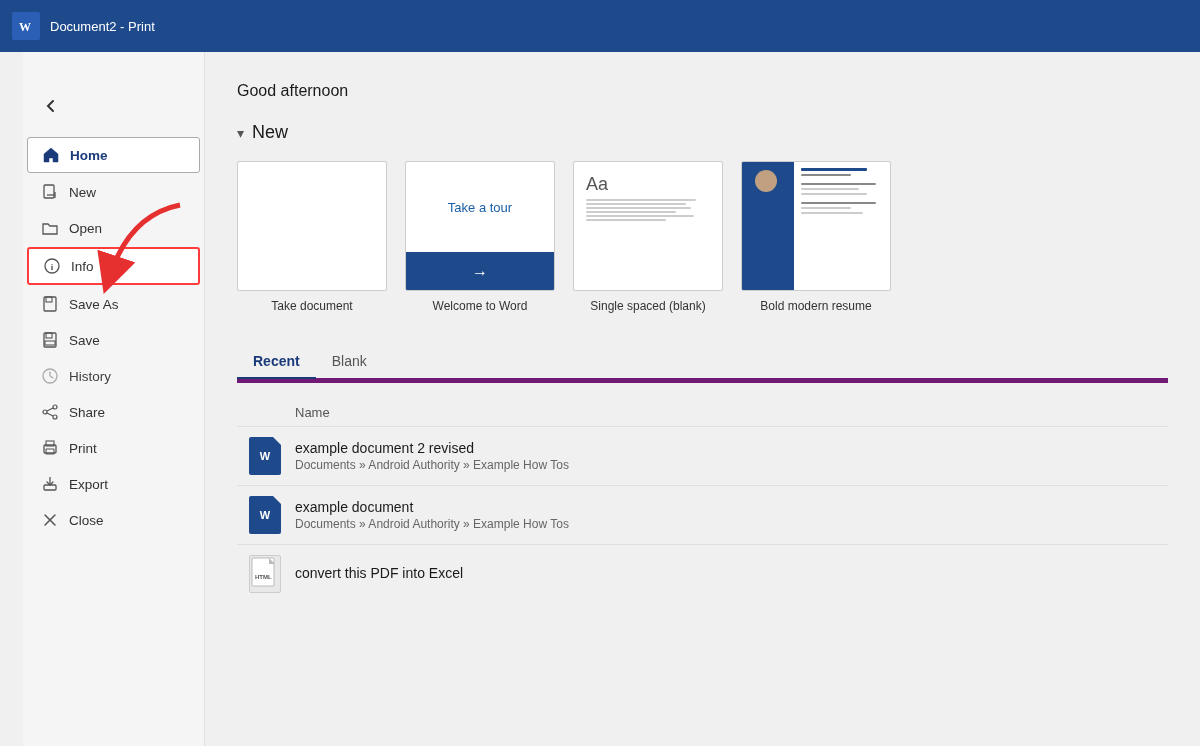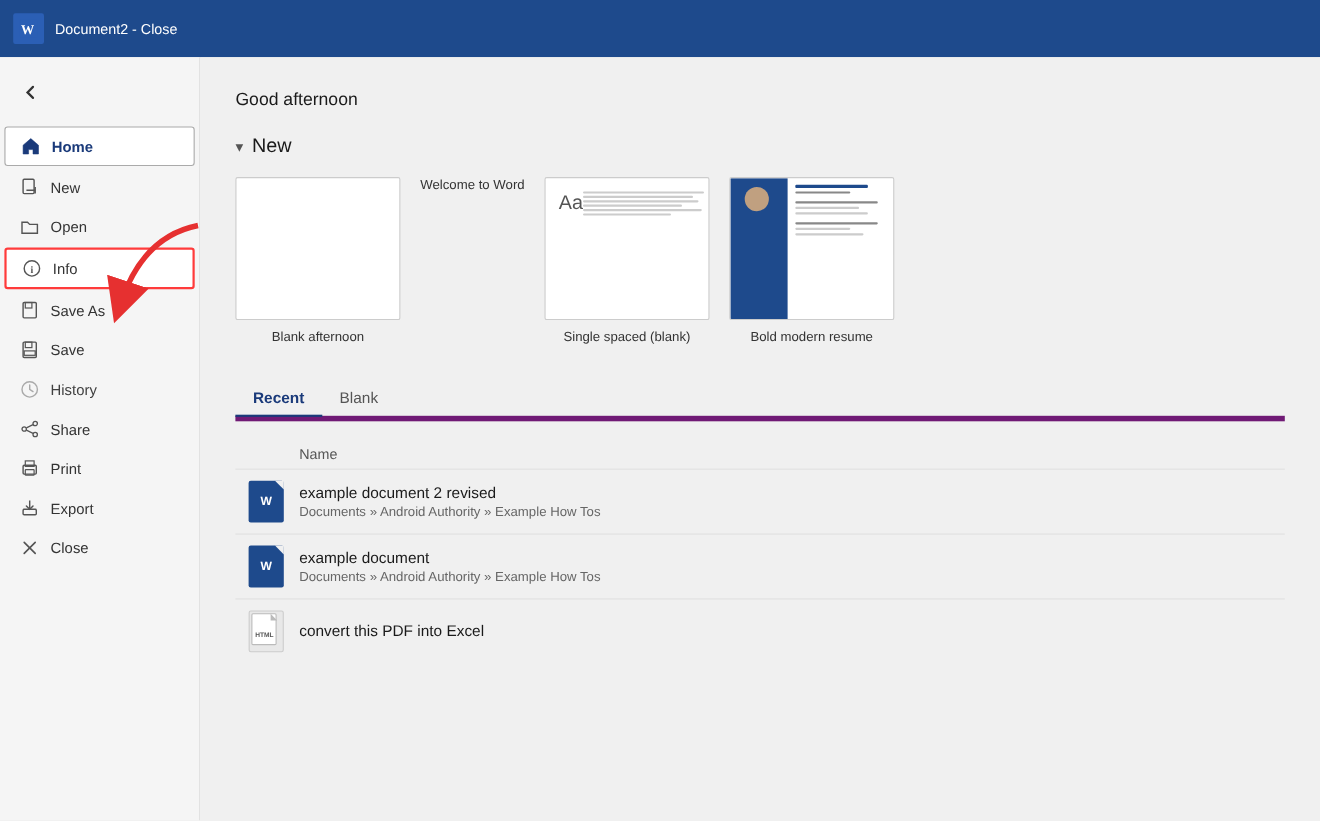--- a/index.html
+++ b/index.html
@@ -33,21 +33,22 @@
       height: 694px;
     }
 
     
     .sidebar {
       width: 182px;
       background: #f5f5f5;
       border-right: 1px solid #e0e0e0;
       display: flex;
       flex-direction: column;
-      padding-top: 6px;
+      padding-top: 28px;
+      margin-left: 23px;
     }
     .sidebar-back {
       width: 40px; height: 40px;
       display: flex; align-items: center; justify-content: center;
       margin: 6px 0 10px 8px;
       border-radius: 3px;
       cursor: pointer;
     }
     .sidebar-item {
       display: flex;
@@ -176,20 +177,21 @@
       gap: 8px;
     }
     .welcome-arrow {
       color: white;
       font-size: 16px;
     }
 
     
     .single-thumb {
       padding: 8px;
+      flex-direction: column;
       justify-content: flex-start;
       align-items: flex-start;
     }
     .ss-aa { font-size: 18px; font-weight: 400; color: #555; margin-bottom: 4px; }
     .ss-lines { display: flex; flex-direction: column; gap: 2px; }
     .ss-line { height: 2px; background: #ccc; border-radius: 1px; }
 
     
     .tabs-row {
       display: flex;
@@ -279,21 +281,21 @@
 </head>
 <body>
 
 <div class="title-bar">
   <div class="title-bar-logo">
     <svg viewBox="0 0 20 20" fill="white">
       <rect x="2" y="2" width="16" height="16" rx="1" fill="#2b5fb5"></rect>
       <text x="3" y="15" font-size="12" font-weight="bold" fill="white" font-family="serif">W</text>
     </svg>
   </div>
-  <span class="title-bar-text">Document2 - Close</span>
+  <span class="title-bar-text">Document2 - Print</span>
 </div>
 
 <div class="main-layout">
 
   <div class="sidebar">
     <div class="sidebar-back">
       <svg width="18" height="18" viewBox="0 0 18 18">
         <polyline points="11,4 6,9 11,14" stroke="#333" stroke-width="2" fill="none" stroke-linecap="round"></polyline>
       </svg>
     </div>
@@ -408,24 +410,32 @@
     <div class="section-header">
       <span class="section-toggle">▾</span>
       <span class="section-title">New</span>
     </div>
 
     <div class="templates-grid">
 
       <div class="template-card">
         <div class="template-thumb" style="background:white;">
         </div>
-        <span class="template-label">Blank afternoon</span>
+        <span class="template-label">Take document</span>
       </div>
 
       <div class="template-card">
+        <div class="template-thumb welcome-thumb" style="display:flex; flex-direction:column; justify-content:flex-end;">
+          <div class="welcome-top">
+            <span style="color:#1a5fa8; font-size:13px;">Take a tour</span>
+          </div>
+          <div class="welcome-bottom">
+            <span class="welcome-arrow">→</span>
+          </div>
+        </div>
         <span class="template-label">Welcome to Word</span>
       </div>
 
       <div class="template-card">
         <div class="template-thumb single-thumb" style="align-items:flex-start; justify-content:flex-start; padding:12px;">
           <div class="ss-aa">Aa</div>
           <div class="ss-lines">
             <div class="ss-line" style="width:110px;"></div>
             <div class="ss-line" style="width:100px;"></div>
             <div class="ss-line" style="width:105px;"></div>

